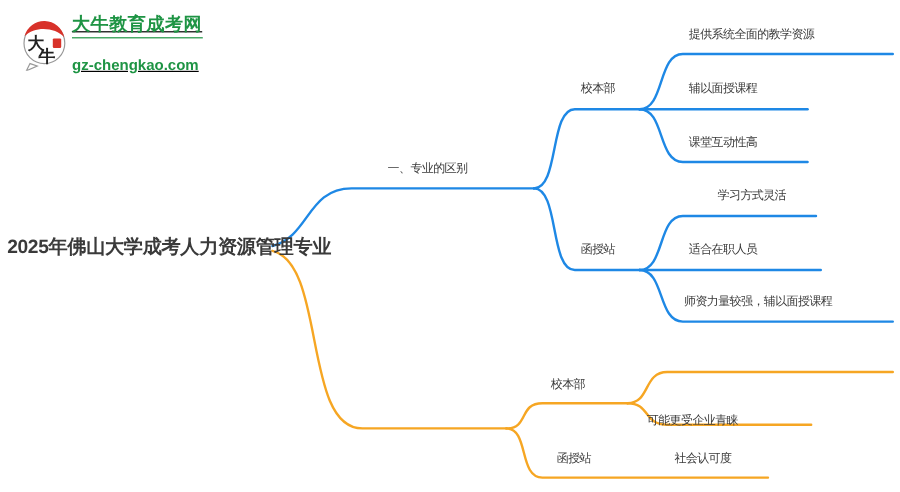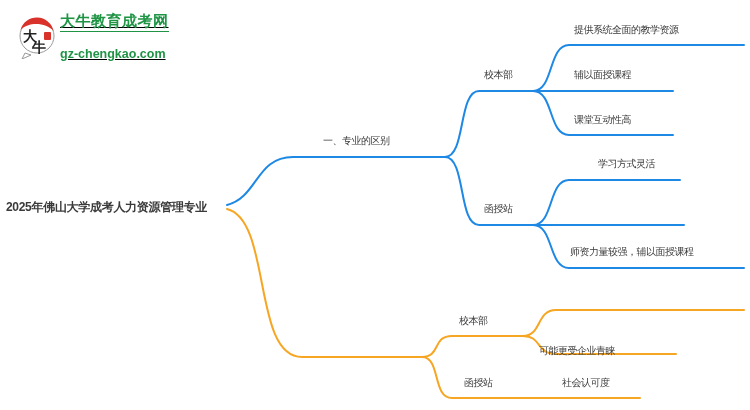--- a/index.html
+++ b/index.html
@@ -4,21 +4,21 @@
 <style>
   html,body{margin:0;padding:0;background:#fff;}
   .stage{position:relative;width:750px;height:410px;background:#fff;overflow:hidden;
          font-family:"Liberation Sans","DejaVu Sans",sans-serif;}
   .mindmap-svg{position:absolute;left:0;top:0;}
   .mindmap-svg path{fill:none;stroke-width:2;stroke-linecap:round;}
   .blue-line{stroke:var(--branch1,#1E88E5);}
   .orange-line{stroke:var(--branch2,#F6A623);}
   .label{position:absolute;white-space:nowrap;color:var(--text,#3A3A3A);
          font-size:10px;line-height:22px;letter-spacing:-0.5px;}
-  .root-label{font-size:12px;font-weight:700;line-height:20px;letter-spacing:-0.3px;}
+  .root-label{font-size:16px;font-weight:700;line-height:20px;letter-spacing:-0.3px;}
   
   .logo{position:absolute;left:16px;top:12px;display:flex;align-items:center;cursor:pointer;}
   .logo-text{margin-left:2px;text-decoration:underline;}
   .logo-title{color:var(--brand_green,#1E9444);font-weight:700;font-size:15px;
               letter-spacing:0.5px;line-height:18px;}
   .logo-domain{color:var(--brand_green,#1E9444);font-weight:700;font-size:12.5px;line-height:15px;
                border-top:1.5px solid var(--brand_green,#1E9444);padding-top:15px;margin-top:1px;}
   .seal{fill:var(--seal_red,#D8322A);}
   .icon-char{fill:#222;font-weight:700;font-family:"Liberation Serif","DejaVu Serif",serif;}
 </style>
@@ -48,20 +48,21 @@
 
   <div class="label root-label" style="left:6px;top:197px;">2025年佛山大学成考人力资源管理专业</div>
 
   <div class="label" style="left:323px;top:130px;">一、专业的区别</div>
   <div class="label" style="left:484px;top:64px;">校本部</div>
   <div class="label" style="left:574px;top:19px;">提供系统全面的教学资源</div>
   <div class="label" style="left:574px;top:64px;">辅以面授课程</div>
   <div class="label" style="left:574px;top:109px;">课堂互动性高</div>
   <div class="label" style="left:484px;top:198px;">函授站</div>
   <div class="label" style="left:574px;top:153px;margin-left:24px;">学习方式灵活</div>
+  <div class="label" style="left:574px;top:198px;">适合在职人员</div>
   <div class="label" style="left:570px;top:241px;">师资力量较强，辅以面授课程</div>
 
   <div class="label" style="left:459px;top:310px;">校本部</div>
   <div class="label" style="left:539px;top:340px;">可能更受企业青睐</div>
   <div class="label" style="left:464px;top:372px;">函授站</div>
   <div class="label" style="left:562px;top:372px;">社会认可度</div>
 
   <div class="logo">
     <svg width="42" height="44" viewBox="0 0 42 44">
       <circle cx="21" cy="21" r="17" fill="#ffffff" stroke="#999999" stroke-width="1"></circle>

